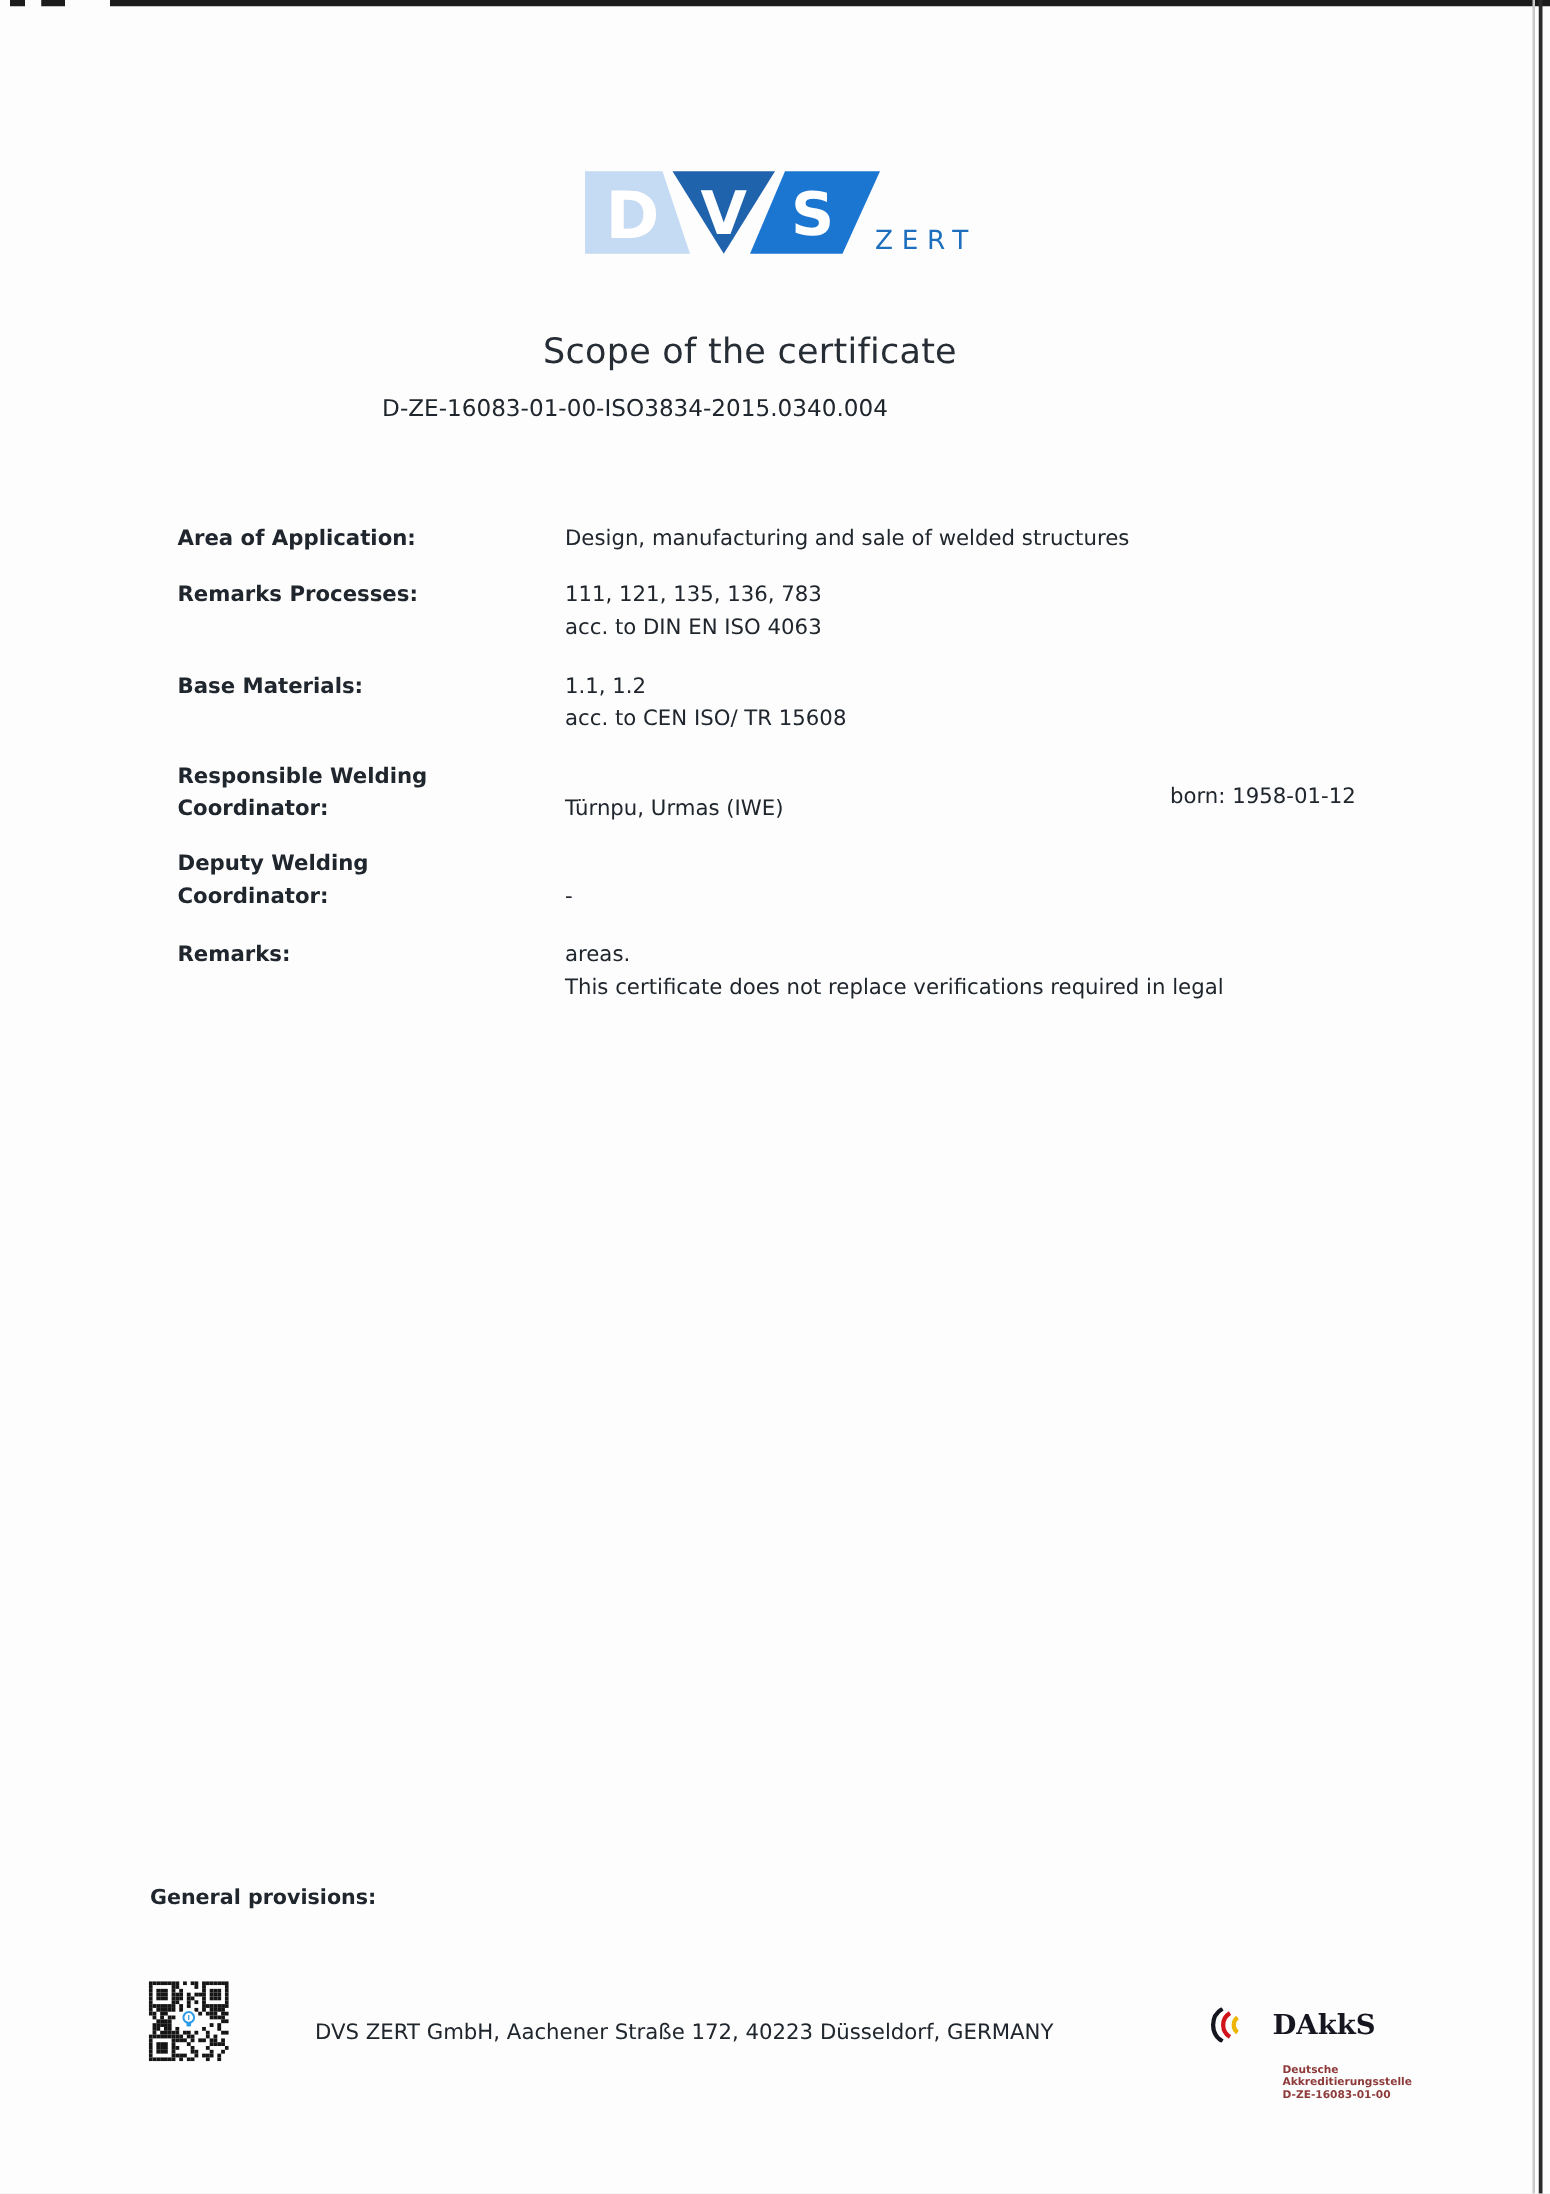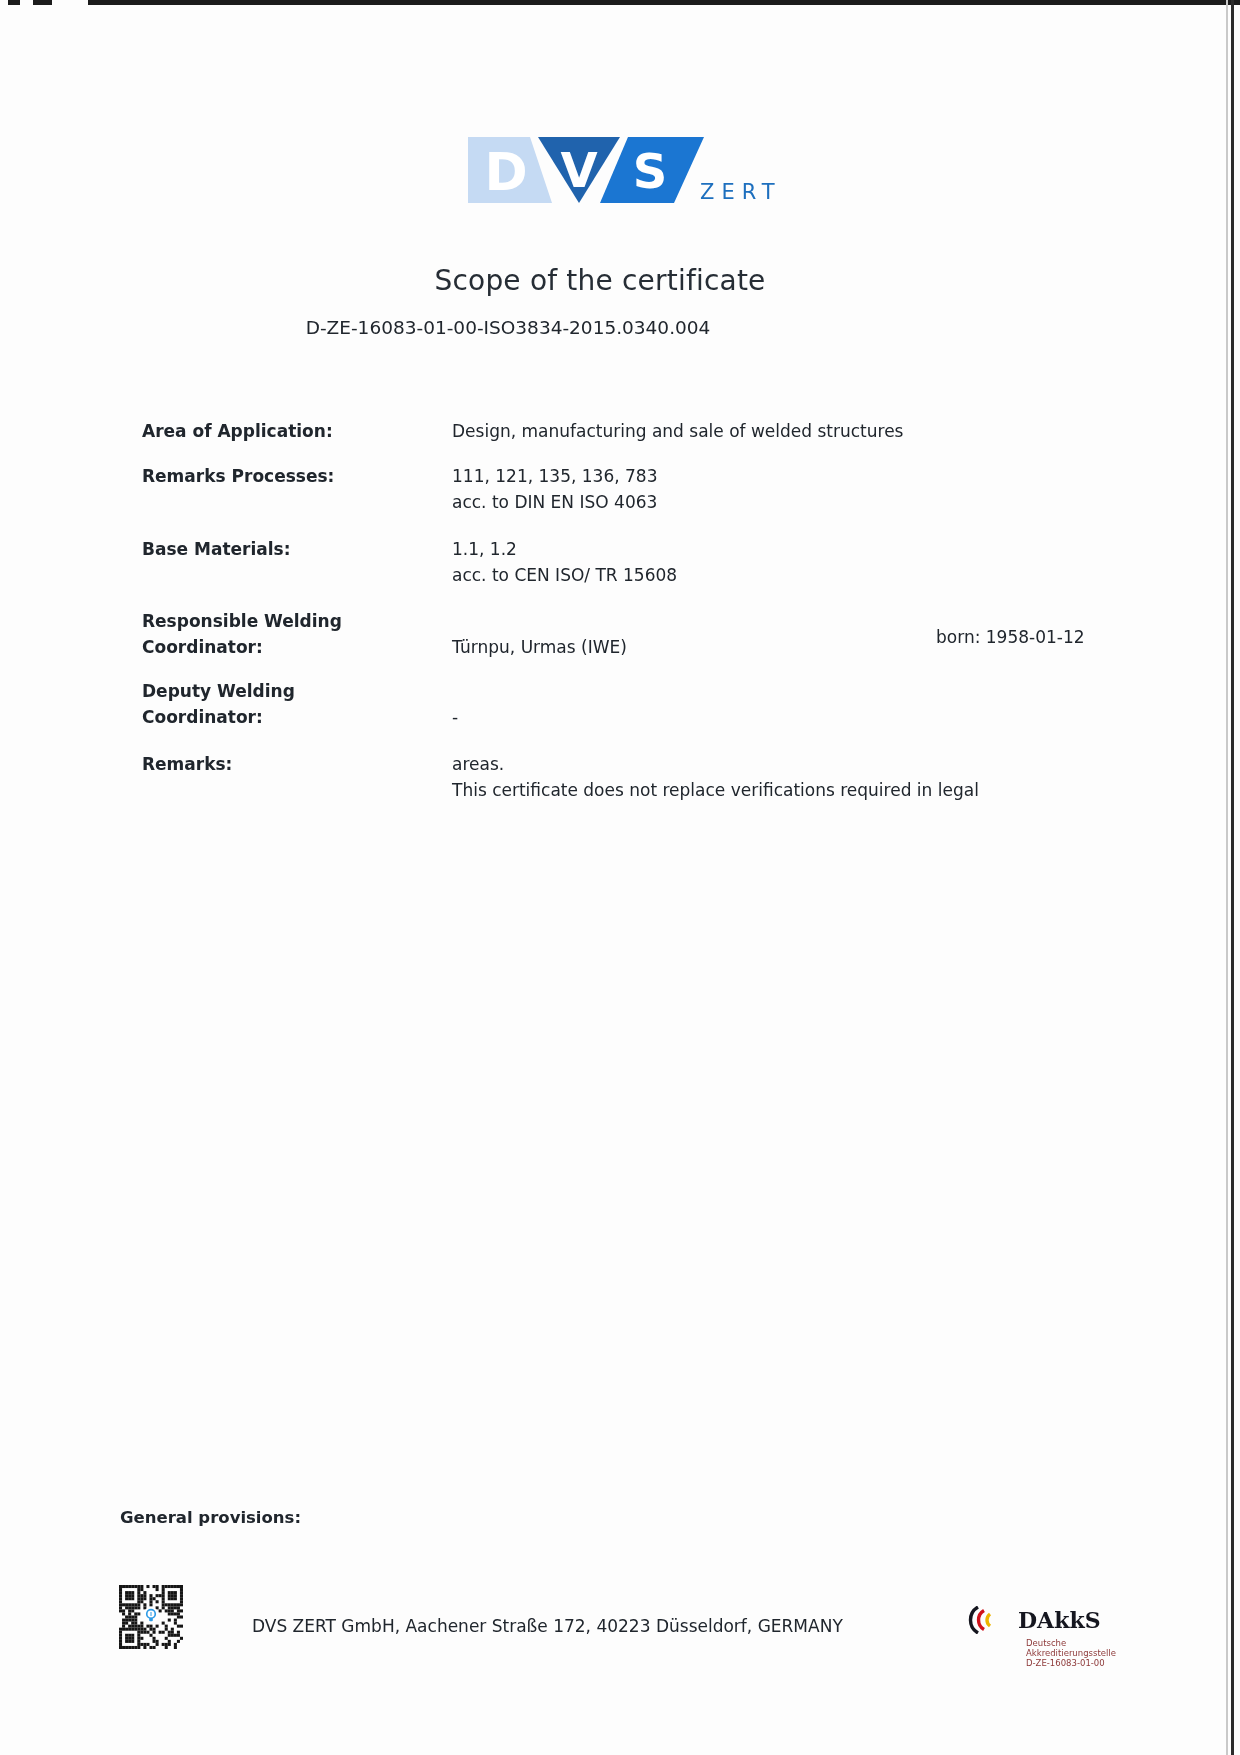--- a/index.html
+++ b/index.html
@@ -28,21 +28,21 @@
   .r1{top:418px}.r2{top:463px}.r3{top:536px}.r4{top:608px}.r5{top:678px}.r6{top:751px}
   
   .gp-head{position:absolute;left:120px;top:1508px;font-size:16.5px;font-weight:700;}
   .gp-text{position:absolute;left:119px;top:1540px;font-size:14.5px;white-space:pre-wrap;}
   .qr{position:absolute;left:119px;top:1585px;width:64px;height:64px;}
   .address{position:absolute;left:252px;top:1616px;font-size:17px;}
   .dakks{position:absolute;left:968px;top:1606px;width:190px;}
   .dakks-top{display:flex;align-items:center;gap:22px;}
   .dakks-word{font-family:"DejaVu Serif","Liberation Serif",serif;font-weight:700;
               font-size:22px;color:#15161f;margin-left:4px;line-height:26px;}
-  .dakks-sub{margin-left:58px;margin-top:4px;font-size:8.5px;font-weight:400;
+  .dakks-sub{margin-left:58px;margin-top:17px;font-size:8.5px;font-weight:700;
              color:#8e3a3a;line-height:10px;}
 </style>
 </head>
 <body>
 
 <div class="page">
 
   <div class="scanline-top" style="left:8px;width:12px;"></div>
   <div class="scanline-top" style="left:33px;width:19px;"></div>
   <div class="scanline-top" style="left:88px;right:0;"></div>

